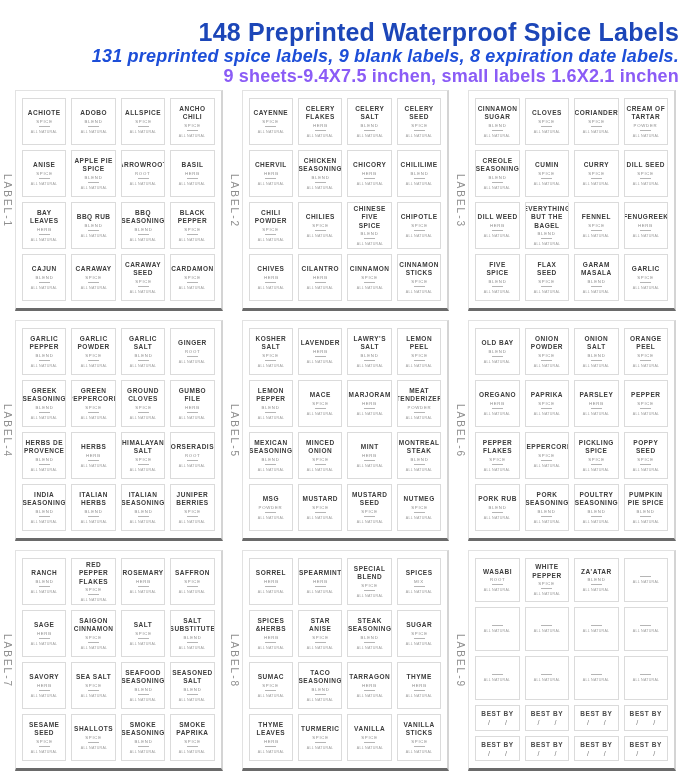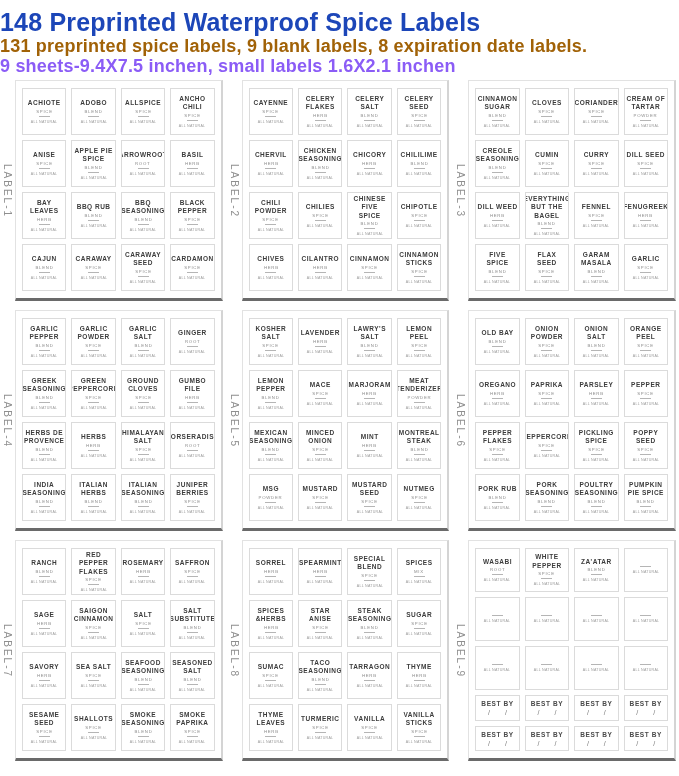--- a/index.html
+++ b/index.html
@@ -2,21 +2,21 @@
 <html><head>
 <meta charset="utf-8">
 <style>
   html,body { margin:0; padding:0; background:#ffffff; }
   .page {
     width:679px; height:776px; box-sizing:border-box;
     font-family:"Liberation Sans", sans-serif;
     background:#ffffff; overflow:hidden;
   }
   
-  .header { text-align:left; padding-top:8px; line-height:1.12; }
+  .header { text-align:right; padding-top:18px; line-height:1.12; }
   .title  { font-size:25px; font-weight:bold; letter-spacing:0.2px; }
   .sub    { font-size:18px; font-weight:bold; letter-spacing:0.2px; }
 
   
   .sheets {
     display:grid; grid-template-columns:repeat(3,1fr);
     gap:9px 4px; padding:4px 3px 6px 0; box-sizing:border-box;
   }
   .sheet-wrap { display:flex; align-items:stretch; }
   .side {
@@ -51,21 +51,21 @@
   }
   .bb { font-size:6.5px; font-weight:700; letter-spacing:0.6px; color:#4a4a4a; }
   .slashes { display:flex; gap:15px; font-size:7px; color:#777; line-height:1; }
 </style>
 </head>
 <body>
 
 <div class="page">
   <div class="header">
     <div class="title" style="color: rgb(28, 70, 184);">148 Preprinted Waterproof Spice Labels</div>
-    <div class="sub" style="color: #a16207;">131 preprinted spice labels, 9 blank labels, 8 expiration date labels.</div>
+    <div class="sub" style="color: #1d4ed8; font-style: italic;">131 preprinted spice labels, 9 blank labels, 8 expiration date labels.</div>
     <div class="sub" style="color: #8b5cf6;">9 sheets-9.4X7.5 inchen, small labels 1.6X2.1 inchen</div>
   </div>
   <div class="sheets">
       <div class="sheet-wrap">
         <div class="side">LABEL-1</div>
         <div class="sheet">
           <div class="cell">
             <div class="nm">ACHIOTE</div>
             <div class="tp">SPICE</div>
             <div class="dv"></div>

